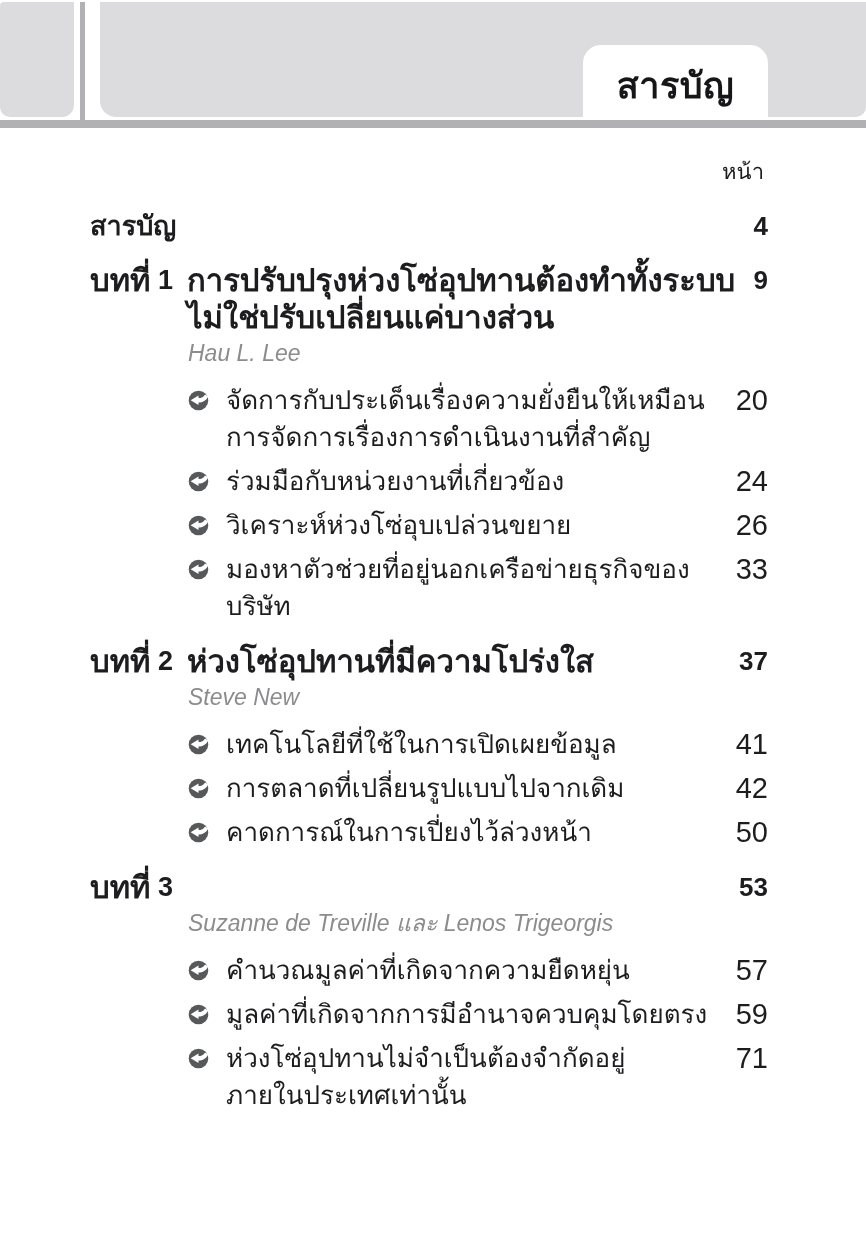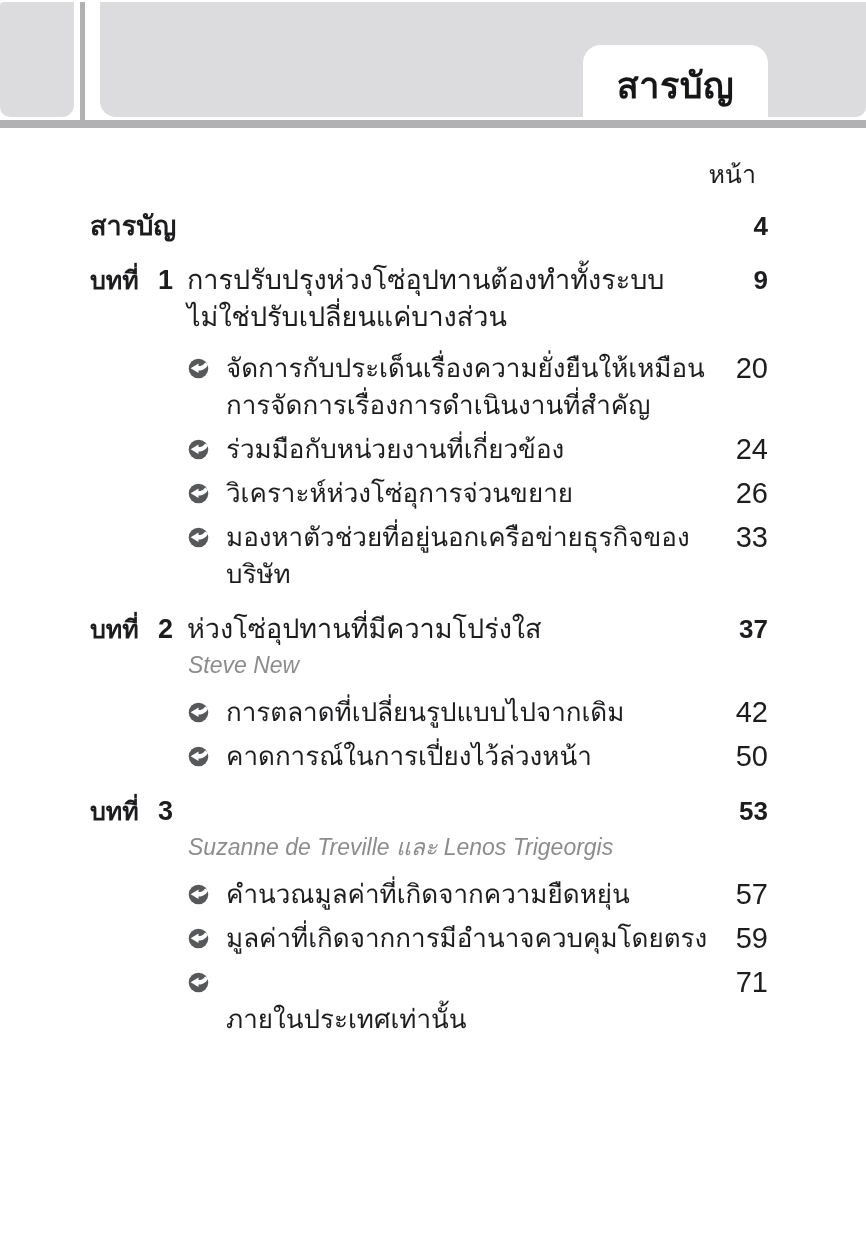--- a/index.html
+++ b/index.html
@@ -28,31 +28,31 @@
   .hdr-tab {
     position:absolute; left:583px; top:45px; width:185px; height:75px;
     background:#ffffff; border-radius:18px 18px 0 0; z-index:3;
     display:flex; align-items:center; justify-content:center; padding-top:6px;
     box-sizing:border-box;
   }
   .hdr-tab span { font-size:36px; font-weight:bold; letter-spacing:0.5px; color:#161618; }
 
   
   .content { position:absolute; left:90px; right:98px; top:0; }
-  .col-label { position:absolute; top:154px; right:12px; font-size:25px; }
+  .col-label { position:absolute; top:154px; right:4px; font-size:22px; }
   .front-row { position:absolute; top:208px; left:0; right:0; display:flex; line-height:37px; }
   .front-label { font-size:27px; font-weight:bold; }
   .front-row .pagenum { font-weight:bold; font-size:26px; }
   #chapters { position:absolute; top:262px; left:0; right:0; }
 
   .chapter { margin-bottom:18px; }
   .ch-head { display:flex; align-items:flex-start; line-height:37px; }
-  .ch-prefix { font-weight:bold; font-size:25px; flex:0 0 68px; }
+  .ch-prefix { font-weight:bold; font-size:31px; flex:0 0 68px; }
   .ch-num { font-weight:bold; font-size:27px; flex:0 0 29px; }
-  .ch-title { font-weight:normal; font-size:27px; flex:1 1 auto; padding-right:16px; }
+  .ch-title { font-weight:bold; font-size:31px; flex:1 1 auto; padding-right:16px; }
   .ch-page { font-weight:bold; font-size:26px; }
   .ch-author {
     margin-left:98px; margin-top:3px; line-height:29px;
     font-size:23px; font-style:italic; color:#8c8c8e;
   }
   .topics { margin-top:14px; }
   .topic { display:flex; align-items:flex-start; line-height:37px; margin-bottom:7px; padding-left:98px; font-size:26px; }
   .bullet { flex:0 0 21px; width:21px; height:21px; margin-top:8px; }
   .bullet svg { display:block; }
   .topic-text { margin-left:17px; flex:1 1 auto; padding-right:16px; }
@@ -81,20 +81,21 @@
     </div>
 
     <div id="chapters">
   <section class="chapter">
     <div class="ch-head">
       <span class="ch-prefix">บทที่</span>
       <span class="ch-num">1</span>
       <span class="ch-title"><span>การปรับปรุงห่วงโซ่อุปทานต้องทำทั้งระบบ</span><br><span>ไม่ใช่ปรับเปลี่ยนแค่บางส่วน</span></span>
       <span class="pagenum ch-page">9</span>
     </div>
+    <div class="ch-author">Hau L. Lee</div>
     <div class="topics">
   <div class="topic">
     <span class="bullet">
       <svg width="21" height="21" viewBox="0 0 20 20" aria-hidden="true">
         <circle cx="10" cy="10" r="9.3" fill="#57585a"></circle>
         <path fill="#ffffff" d="M2.5 9.8 L10 5.2 L10 7.6 C12.8 7.6 14.8 6.8 16.2 4.2 L19.3 6.2 C17.2 10.2 14 11.9 10 11.9 L10 14.4 Z"></path>
       </svg>
     </span>
     <span class="topic-text"><span>จัดการกับประเด็นเรื่องความยั่งยืนให้เหมือน</span><br><span>การจัดการเรื่องการดำเนินงานที่สำคัญ</span></span>
     <span class="pagenum">20</span>
@@ -111,21 +112,21 @@
     <span class="pagenum">24</span>
   </div>
 
   <div class="topic">
     <span class="bullet">
       <svg width="21" height="21" viewBox="0 0 20 20" aria-hidden="true">
         <circle cx="10" cy="10" r="9.3" fill="#57585a"></circle>
         <path fill="#ffffff" d="M2.5 9.8 L10 5.2 L10 7.6 C12.8 7.6 14.8 6.8 16.2 4.2 L19.3 6.2 C17.2 10.2 14 11.9 10 11.9 L10 14.4 Z"></path>
       </svg>
     </span>
-    <span class="topic-text"><span>วิเคราะห์ห่วงโซ่อุการจ่วนขยาย</span></span>
+    <span class="topic-text"><span>วิเคราะห์ห่วงโซ่อุบเปล่วนขยาย</span></span>
     <span class="pagenum">26</span>
   </div>
 
   <div class="topic">
     <span class="bullet">
       <svg width="21" height="21" viewBox="0 0 20 20" aria-hidden="true">
         <circle cx="10" cy="10" r="9.3" fill="#57585a"></circle>
         <path fill="#ffffff" d="M2.5 9.8 L10 5.2 L10 7.6 C12.8 7.6 14.8 6.8 16.2 4.2 L19.3 6.2 C17.2 10.2 14 11.9 10 11.9 L10 14.4 Z"></path>
       </svg>
     </span>
@@ -137,20 +138,30 @@
 
   <section class="chapter">
     <div class="ch-head">
       <span class="ch-prefix">บทที่</span>
       <span class="ch-num">2</span>
       <span class="ch-title"><span>ห่วงโซ่อุปทานที่มีความโปร่งใส</span></span>
       <span class="pagenum ch-page">37</span>
     </div>
     <div class="ch-author">Steve New</div>
     <div class="topics">
+  <div class="topic">
+    <span class="bullet">
+      <svg width="21" height="21" viewBox="0 0 20 20" aria-hidden="true">
+        <circle cx="10" cy="10" r="9.3" fill="#57585a"></circle>
+        <path fill="#ffffff" d="M2.5 9.8 L10 5.2 L10 7.6 C12.8 7.6 14.8 6.8 16.2 4.2 L19.3 6.2 C17.2 10.2 14 11.9 10 11.9 L10 14.4 Z"></path>
+      </svg>
+    </span>
+    <span class="topic-text"><span>เทคโนโลยีที่ใช้ในการเปิดเผยข้อมูล</span></span>
+    <span class="pagenum">41</span>
+  </div>
 
   <div class="topic">
     <span class="bullet">
       <svg width="21" height="21" viewBox="0 0 20 20" aria-hidden="true">
         <circle cx="10" cy="10" r="9.3" fill="#57585a"></circle>
         <path fill="#ffffff" d="M2.5 9.8 L10 5.2 L10 7.6 C12.8 7.6 14.8 6.8 16.2 4.2 L19.3 6.2 C17.2 10.2 14 11.9 10 11.9 L10 14.4 Z"></path>
       </svg>
     </span>
     <span class="topic-text"><span>การตลาดที่เปลี่ยนรูปแบบไปจากเดิม</span></span>
     <span class="pagenum">42</span>
@@ -200,20 +211,20 @@
     <span class="pagenum">59</span>
   </div>
 
   <div class="topic">
     <span class="bullet">
       <svg width="21" height="21" viewBox="0 0 20 20" aria-hidden="true">
         <circle cx="10" cy="10" r="9.3" fill="#57585a"></circle>
         <path fill="#ffffff" d="M2.5 9.8 L10 5.2 L10 7.6 C12.8 7.6 14.8 6.8 16.2 4.2 L19.3 6.2 C17.2 10.2 14 11.9 10 11.9 L10 14.4 Z"></path>
       </svg>
     </span>
-    <span class="topic-text"><br><span>ภายในประเทศเท่านั้น</span></span>
+    <span class="topic-text"><span>ห่วงโซ่อุปทานไม่จำเป็นต้องจำกัดอยู่</span><br><span>ภายในประเทศเท่านั้น</span></span>
     <span class="pagenum">71</span>
   </div>
 </div>
   </section>
 </div>
   </div>
 </div>
 
 </body></html>

